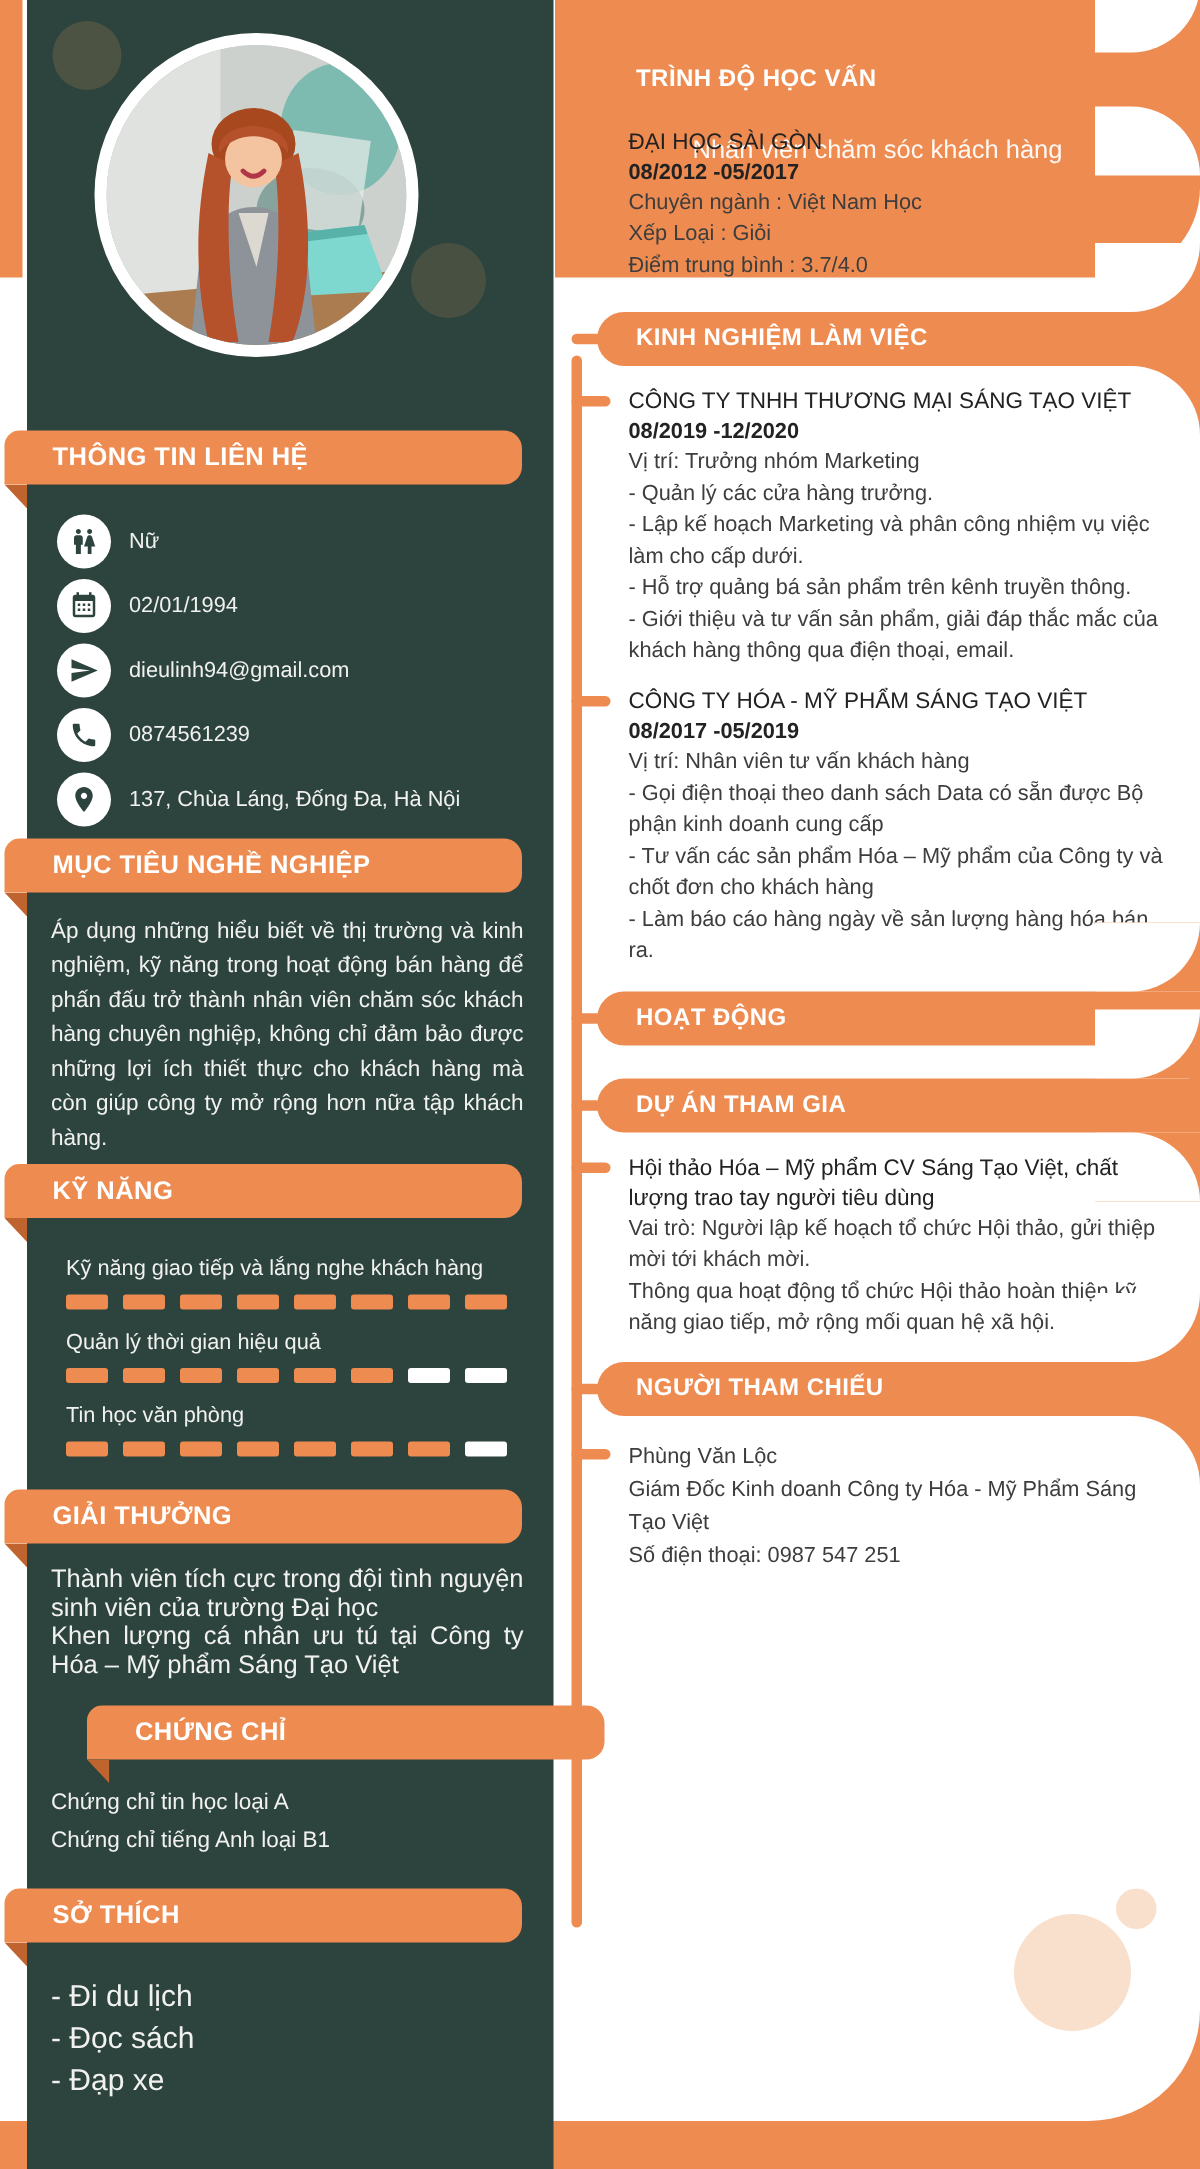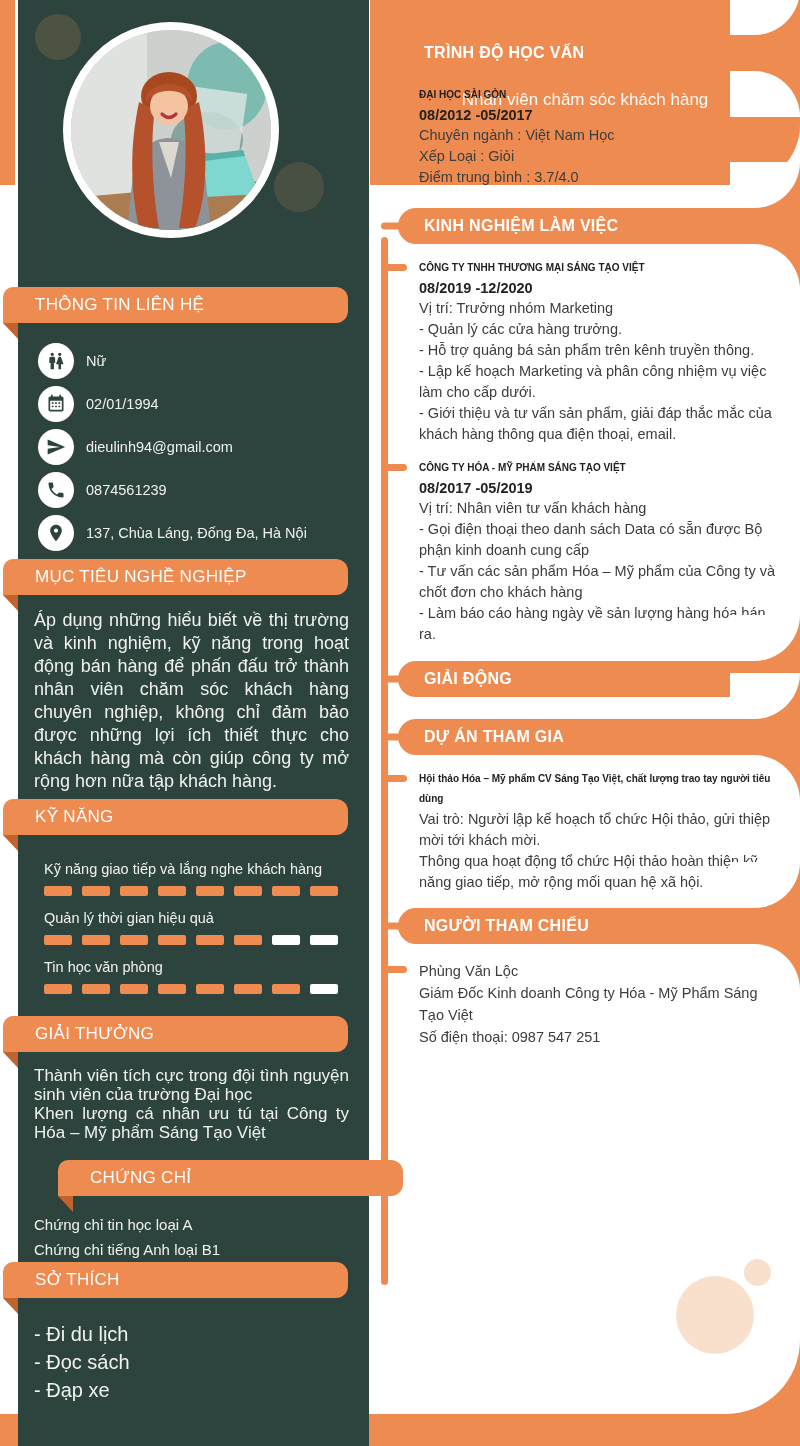--- a/index.html
+++ b/index.html
@@ -29,32 +29,32 @@
 
   
   .sidebar{position:absolute;left:18px;top:0;width:351px;height:1446px;background:var(--sidebar);color:#f1f2f0;z-index:2;}
   .blob{position:absolute;border-radius:50%;}
   .blob.b1{left:17px;top:14px;width:46px;height:46px;background:#6b6348;opacity:.5;}
   .blob.b2{left:256px;top:162px;width:50px;height:50px;background:#6b6348;opacity:.45;}
   .photo-wrap{position:absolute;left:45px;top:22px;width:216px;height:216px;border:8px solid #ffffff;border-radius:50%;overflow:hidden;background:#c9ccc8;}
   .photo-wrap svg{display:block;width:200px;height:200px;}
 
   .s-banner{position:relative;margin-left:-15px;width:345px;height:36px;line-height:36px;background:var(--accent);
-    border-radius:10px 12px 12px 0;color:#fff;font-size:17px;font-weight:normal;padding-left:32px;letter-spacing:.3px;}
+    border-radius:10px 12px 12px 0;color:#fff;font-size:17px;font-weight:bold;padding-left:32px;letter-spacing:.3px;}
   .s-banner::after{content:"";position:absolute;left:0;top:100%;width:15px;height:16px;background:var(--accent-dark);
     clip-path:polygon(0 0,100% 0,100% 100%);}
 
   .sb-flow{position:absolute;left:0;top:240px;width:100%;}
   .contact-list{margin:20px 0 0 20px;}
   .contact-row{display:flex;align-items:center;height:36px;margin-bottom:7px;}
   .c-icon{flex:0 0 36px;width:36px;height:36px;border-radius:50%;background:#ffffff;display:flex;align-items:center;justify-content:center;}
   .c-icon svg{width:20px;height:20px;fill:var(--sidebar);}
   .contact-text{margin-left:12px;font-size:14.5px;}
 
-  .para{margin:14px 20px 0 16px;font-size:18px;line-height:23px;text-align:justify;}
+  .para{margin:14px 20px 0 16px;font-size:15px;line-height:23px;text-align:justify;}
   .mt8{margin-top:8px;} .mt6{margin-top:6px;}
 
   .skills{margin:26px 26px 0 26px;}
   .skill{margin-bottom:14px;}
   .skill-label{font-size:14.5px;margin-bottom:9px;}
   .skill-bar{display:flex;gap:10px;}
   .seg{width:28px;height:10px;border-radius:2px;background:#ffffff;}
   .seg.fill{background:var(--accent);}
 
   .award-text{margin:14px 20px 0 16px;font-size:17px;line-height:19px;text-align:justify;}
@@ -68,21 +68,21 @@
     border-radius:18px 0 0 18px;color:#fff;font-size:16px;font-weight:bold;padding-left:26px;letter-spacing:.3px;}
   .r-banner::before{content:"";position:absolute;left:-17px;top:50%;transform:translateY(-50%);width:20px;height:7px;background:var(--accent);border-radius:4px;}
   .sw{position:absolute;right:0;width:70px;height:46px;background:var(--accent);}
   .sw-top{bottom:100%;}
   .sw-top::before{content:"";position:absolute;inset:0;background:#fff;border-bottom-right-radius:48px;}
   .sw-bottom{top:100%;}
   .sw-bottom::before{content:"";position:absolute;inset:0;background:#fff;border-top-right-radius:48px;}
 
   .entry{position:relative;margin:14px 14px 0 49px;color:var(--ink);font-size:14.5px;line-height:21px;}
   .entry::before{content:"";position:absolute;left:-38px;top:6px;width:26px;height:7px;background:var(--accent);border-radius:4px;}
-  .e-title{font-size:10px;font-weight:bold;color:var(--ink-bold);line-height:20px;}
+  .e-title{font-size:15px;font-weight:normal;color:var(--ink-bold);line-height:20px;}
   .e-period{font-size:14.5px;font-weight:bold;color:var(--ink-bold);line-height:20px;}
   .e-line{line-height:21px;}
   .ref-line{line-height:22px;}
   .mtb1{margin-top:35px;} .mtb2{margin-top:20px;} .mtb3{margin-top:16px;} .mtb4{margin-top:22px;} .mtb5{margin-top:15px;}
   .job2{margin-top:13px;}
 </style>
 </head>
 <body>
 
 <div class="page">
@@ -114,37 +114,37 @@
     <div class="r-banner mtb2">
       <span class="sw sw-top"></span>
       <span class="sw sw-bottom"></span>
       <span>KINH NGHIỆM LÀM VIỆC</span>
     </div>
     <div class="entry">
       <div class="e-title">CÔNG TY TNHH THƯƠNG MẠI SÁNG TẠO VIỆT</div>
       <div class="e-period">08/2019 -12/2020</div>
       <div class="e-line">Vị trí: Trưởng nhóm Marketing</div>
       <div class="e-line">- Quản lý các cửa hàng trưởng.</div>
+      <div class="e-line">- Lập kế hoạch Marketing và phân công nhiệm vụ việc làm cho cấp dưới.</div>
       <div class="e-line">- Hỗ trợ quảng bá sản phẩm trên kênh truyền thông.</div>
-      <div class="e-line">- Lập kế hoạch Marketing và phân công nhiệm vụ việc làm cho cấp dưới.</div>
       <div class="e-line">- Giới thiệu và tư vấn sản phẩm, giải đáp thắc mắc của khách hàng thông qua điện thoại, email.</div>
     </div>
     <div class="entry job2">
       <div class="e-title">CÔNG TY HÓA - MỸ PHẨM SÁNG TẠO VIỆT</div>
       <div class="e-period">08/2017 -05/2019</div>
       <div class="e-line">Vị trí: Nhân viên tư vấn khách hàng</div>
       <div class="e-line">- Gọi điện thoại theo danh sách Data có sẵn được Bộ phận kinh doanh cung cấp</div>
       <div class="e-line">- Tư vấn các sản phẩm Hóa – Mỹ phẩm của Công ty và chốt đơn cho khách hàng</div>
       <div class="e-line">- Làm báo cáo hàng ngày về sản lượng hàng hóa bán ra.</div>
     </div>
 
     <div class="r-banner mtb3">
       <span class="sw sw-top"></span>
       <span class="sw sw-bottom"></span>
-      <span>GIẢI ĐỘNG</span>
+      <span>HOẠT ĐỘNG</span>
     </div>
 
     <div class="r-banner mtb4">
       <span class="sw sw-top"></span>
       <span class="sw sw-bottom"></span>
       <span>DỰ ÁN THAM GIA</span>
     </div>
     <div class="entry">
       <div class="e-title">Hội thảo Hóa – Mỹ phẩm CV Sáng Tạo Việt, chất lượng trao tay người tiêu dùng</div>
       <div class="e-line">Vai trò: Người lập kế hoạch tổ chức Hội thảo, gửi thiệp mời tới khách mời.</div>
@@ -299,21 +299,21 @@
       </div>
 
       <div class="s-banner" style="margin-top:18px;margin-left:40px;">
         <span>CHỨNG CHỈ</span>
       </div>
       <div class="cert-list">
         <div>Chứng chỉ tin học loại A</div>
         <div>Chứng chỉ tiếng Anh loại B1</div>
       </div>
 
-      <div class="s-banner" style="margin-top:0;">
+      <div class="s-banner" style="margin-top:20px;">
         <span>SỞ THÍCH</span>
       </div>
       <div class="hobby-list">
         <div>- Đi du lịch</div>
         <div>- Đọc sách</div>
         <div>- Đạp xe</div>
       </div>
 
     </div>
   </div>

